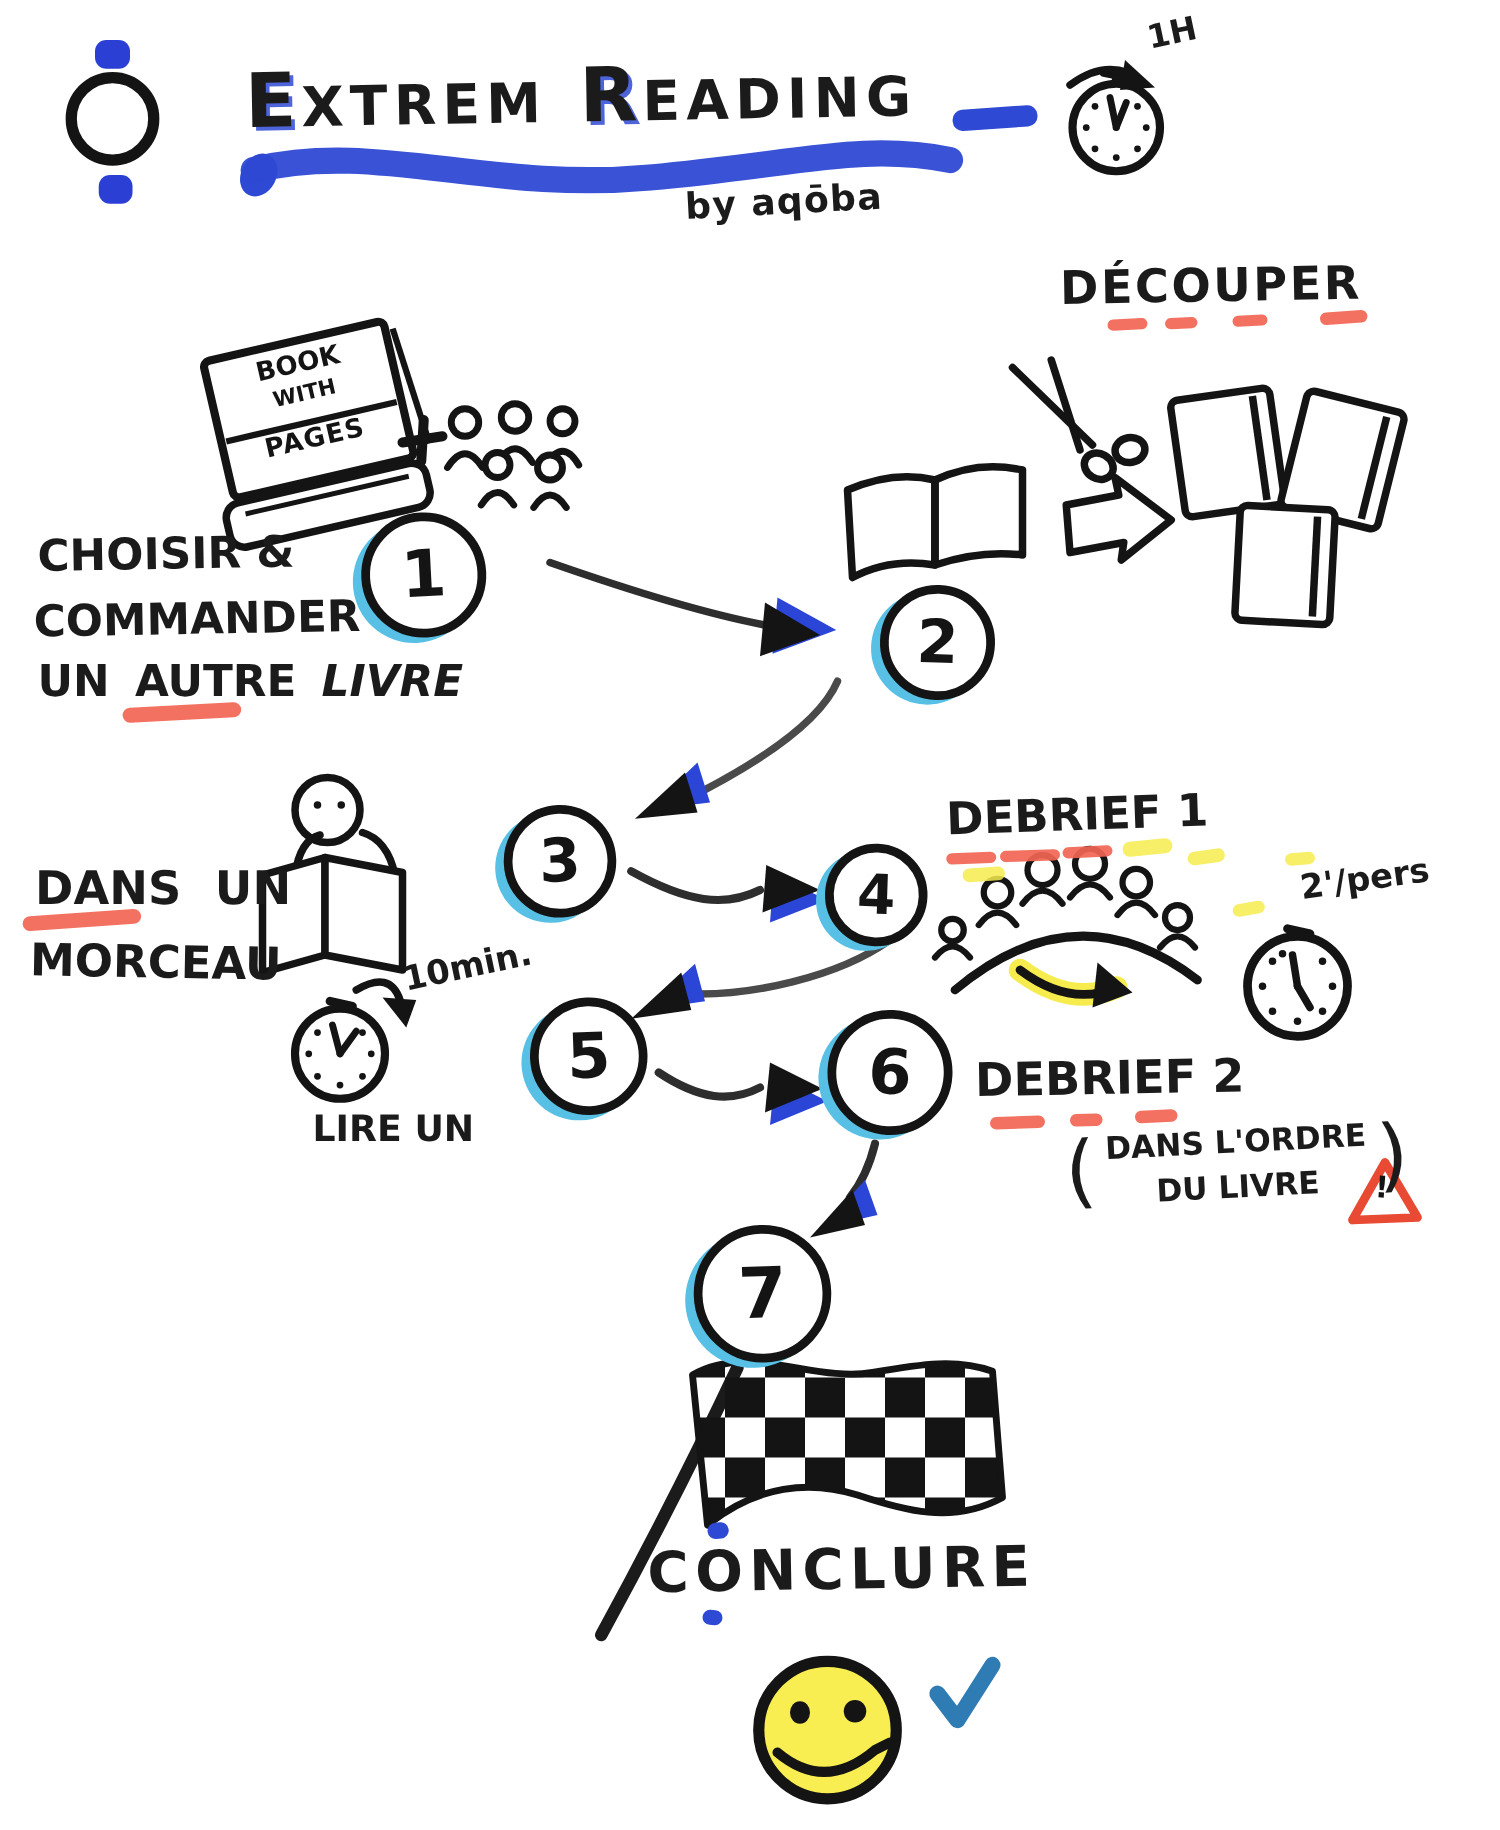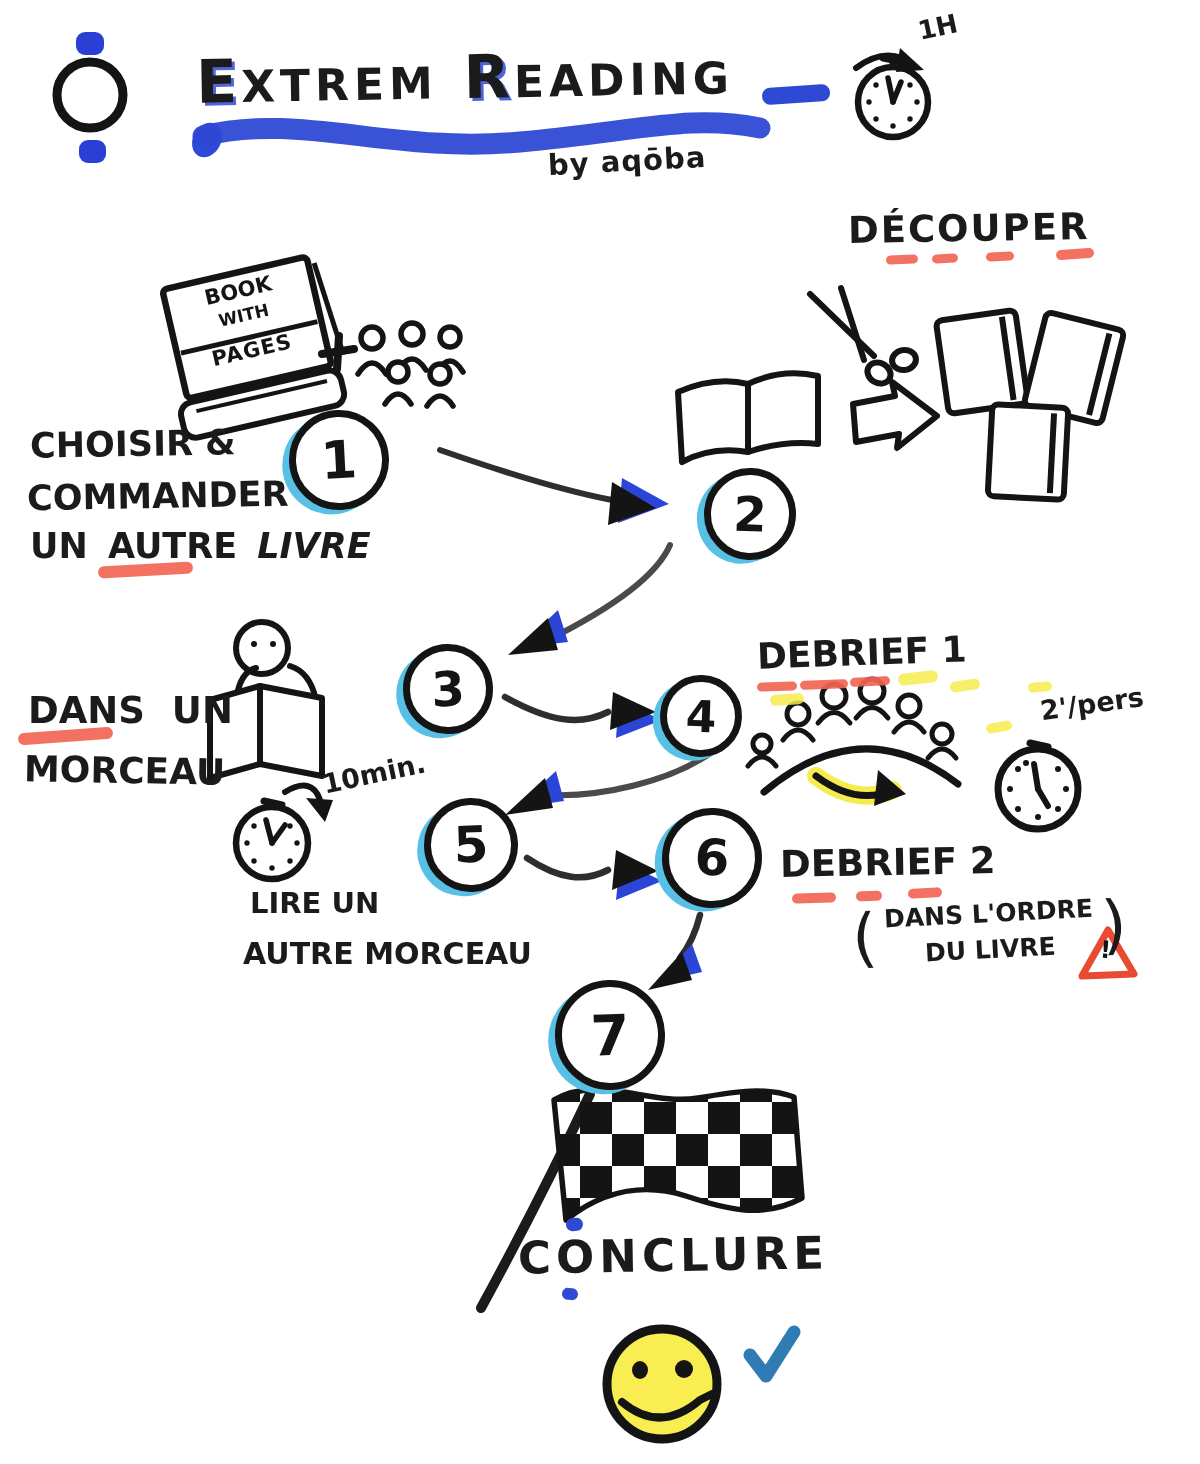--- a/index.html
+++ b/index.html
@@ -308,21 +308,20 @@
 
   <div class="t" style="left:28px;top:692px;font-size:37px;">
     <span>DANS</span>
     <span style="margin-left:14px;">UN</span>
   </div>
   <div class="t" style="left:24px;top:752px;font-size:36px;transform:rotate(1deg);">MORCEAU</div>
   <div class="bar" style="left:18px;top:730px;width:95px;height:12px;transform:rotate(-4deg);"></div>
   <div class="t" style="left:322px;top:760px;font-size:27px;transform:rotate(-12deg);">10min.</div>
 
   <div class="t" style="left:250px;top:888px;font-size:29px;">LIRE UN</div>
-  <div class="t" style="left:243px;top:938px;font-size:30px;">AUTRE MORCEAU</div>
 
   <div class="t" style="left:757px;top:634px;font-size:36px;transform:rotate(-2deg);">DEBRIEF 1</div>
   <div class="bar" style="left:757px;top:682px;width:40px;height:9px;transform:rotate(-2deg);"></div>
   <div class="bar" style="left:800px;top:680px;width:48px;height:9px;transform:rotate(-2deg);"></div>
   <div class="bar" style="left:850px;top:677px;width:40px;height:9px;transform:rotate(-3deg);"></div>
   <div class="blob" style="left:898px;top:672px;width:40px;height:12px;transform:rotate(-6deg);"></div>
   <div class="blob" style="left:950px;top:680px;width:30px;height:11px;transform:rotate(-8deg);"></div>
   <div class="blob" style="left:770px;top:694px;width:34px;height:11px;transform:rotate(-4deg);"></div>
   <div class="blob" style="left:986px;top:722px;width:26px;height:10px;transform:rotate(-10deg);"></div>
   <div class="blob" style="left:1028px;top:682px;width:24px;height:10px;transform:rotate(-5deg);"></div>

